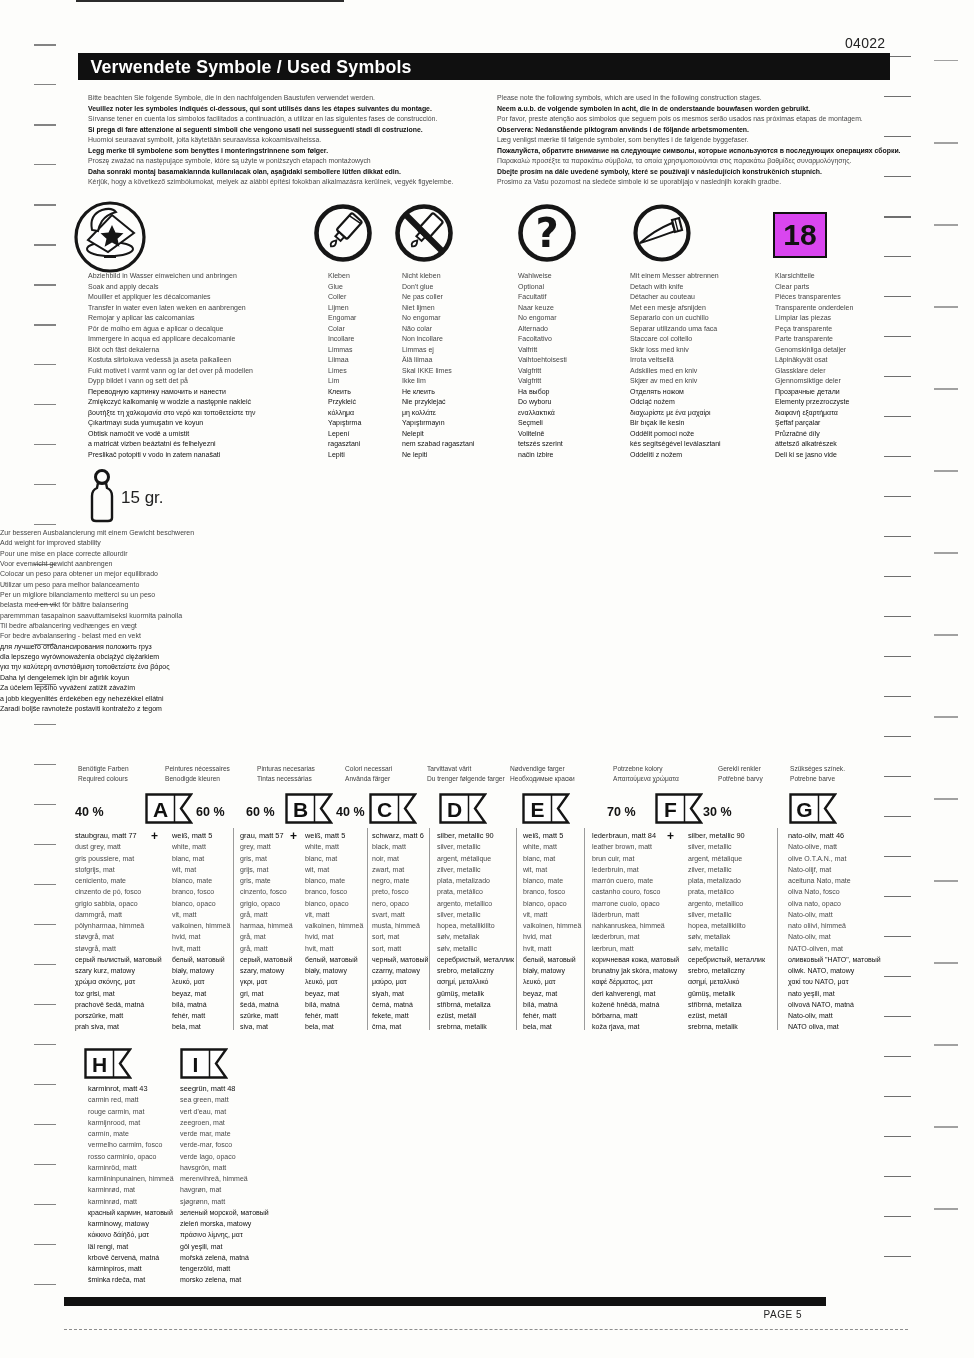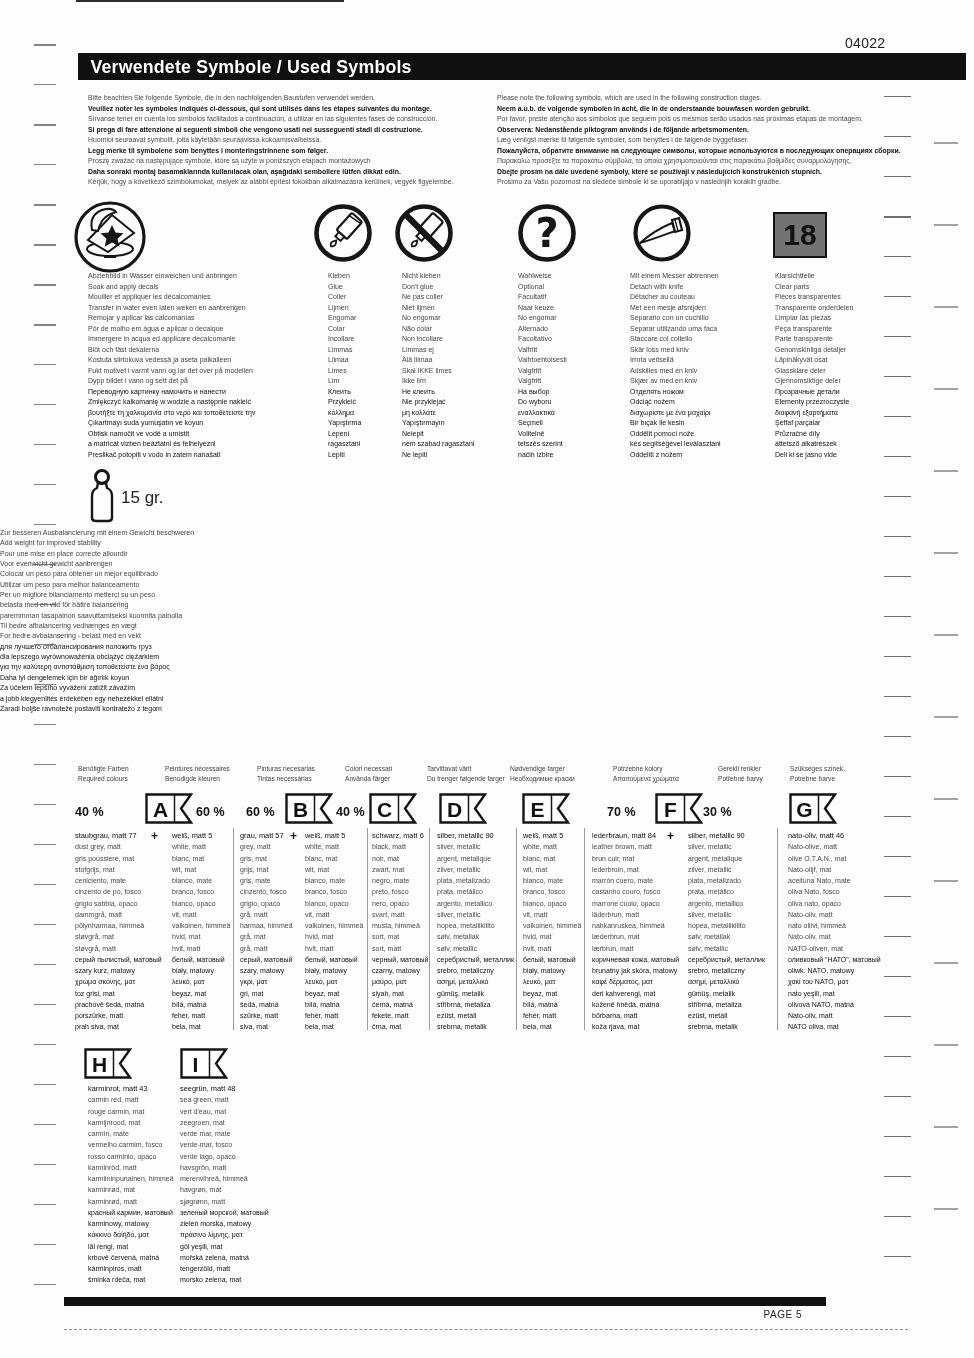--- a/index.html
+++ b/index.html
@@ -10,40 +10,40 @@
   .ticks-left{left:34px;top:44px;width:22px;height:1246px;
     background:repeating-linear-gradient(to bottom,#6e6e6e 0 1.5px,transparent 1.5px 40px);opacity:.85;}
   .ticks-right{left:884px;top:56px;width:27px;height:1238px;
     background:repeating-linear-gradient(to bottom,#5f5f5f 0 1.5px,transparent 1.5px 40px);opacity:.9;}
   .ticks-right2{left:934px;top:60px;width:24px;height:1230px;
     background:repeating-linear-gradient(to bottom,#8a8a8a 0 1.5px,transparent 1.5px 82px);opacity:.8;}
   #top-mark{position:absolute;left:76px;top:0;width:268px;height:2px;background:#2c2c2c;}
 
   .kit-number{position:absolute;left:845px;top:35px;font-size:14px;color:#222;letter-spacing:.3px;}
 
-  .bar{position:absolute;left:78px;width:888px;height:27px;background:#101010;color:#fff;}
+  .bar{position:absolute;left:78px;width:812px;height:27px;background:#101010;color:#fff;}
   .bar span{display:block;padding-left:13px;line-height:27px;font-size:18.5px;font-weight:700;letter-spacing:.2px;
             transform:scaleX(.96);transform-origin:left;}
   #bar-symbols{top:53px;}
   #bar-colors{top:732px;}
 
   .intro{position:absolute;top:93px;}
   .intro div{font-size:6.9px;line-height:10.5px;white-space:nowrap;color:#4a4a4a;}
   .intro div:nth-child(even){font-weight:700;color:#101010;}
   #intro-left{left:88px;}
   #intro-right{left:497px;}
 
   .icon{position:absolute;}
   #icon-decal{left:71px;top:199px;}
   #icon-glue{left:312px;top:202px;}
   #icon-noglue{left:393px;top:202px;}
   #icon-optional{left:516px;top:202px;}
   #icon-knife{left:631px;top:202px;}
   #badge-18{position:absolute;left:773px;top:212px;width:50px;height:42px;border:2.5px solid #111;
-            background:#737373;font-size:30px;font-weight:700;text-align:center;line-height:42px;color:#111;}
+            background:#d946ef;font-size:30px;font-weight:700;text-align:center;line-height:42px;color:#111;}
 
   .sym-col{position:absolute;top:271px;}
   .sym-col div{font-size:7px;line-height:10.5px;white-space:nowrap;color:#454545;}
   .sym-col div:nth-child(n+12){color:#101010;}
   #col-decal{left:88px;}
   #col-glue{left:328px;}
   #col-noglue{left:402px;}
   #col-optional{left:518px;}
   #col-knife{left:630px;}
   #col-clear{left:775px;}

